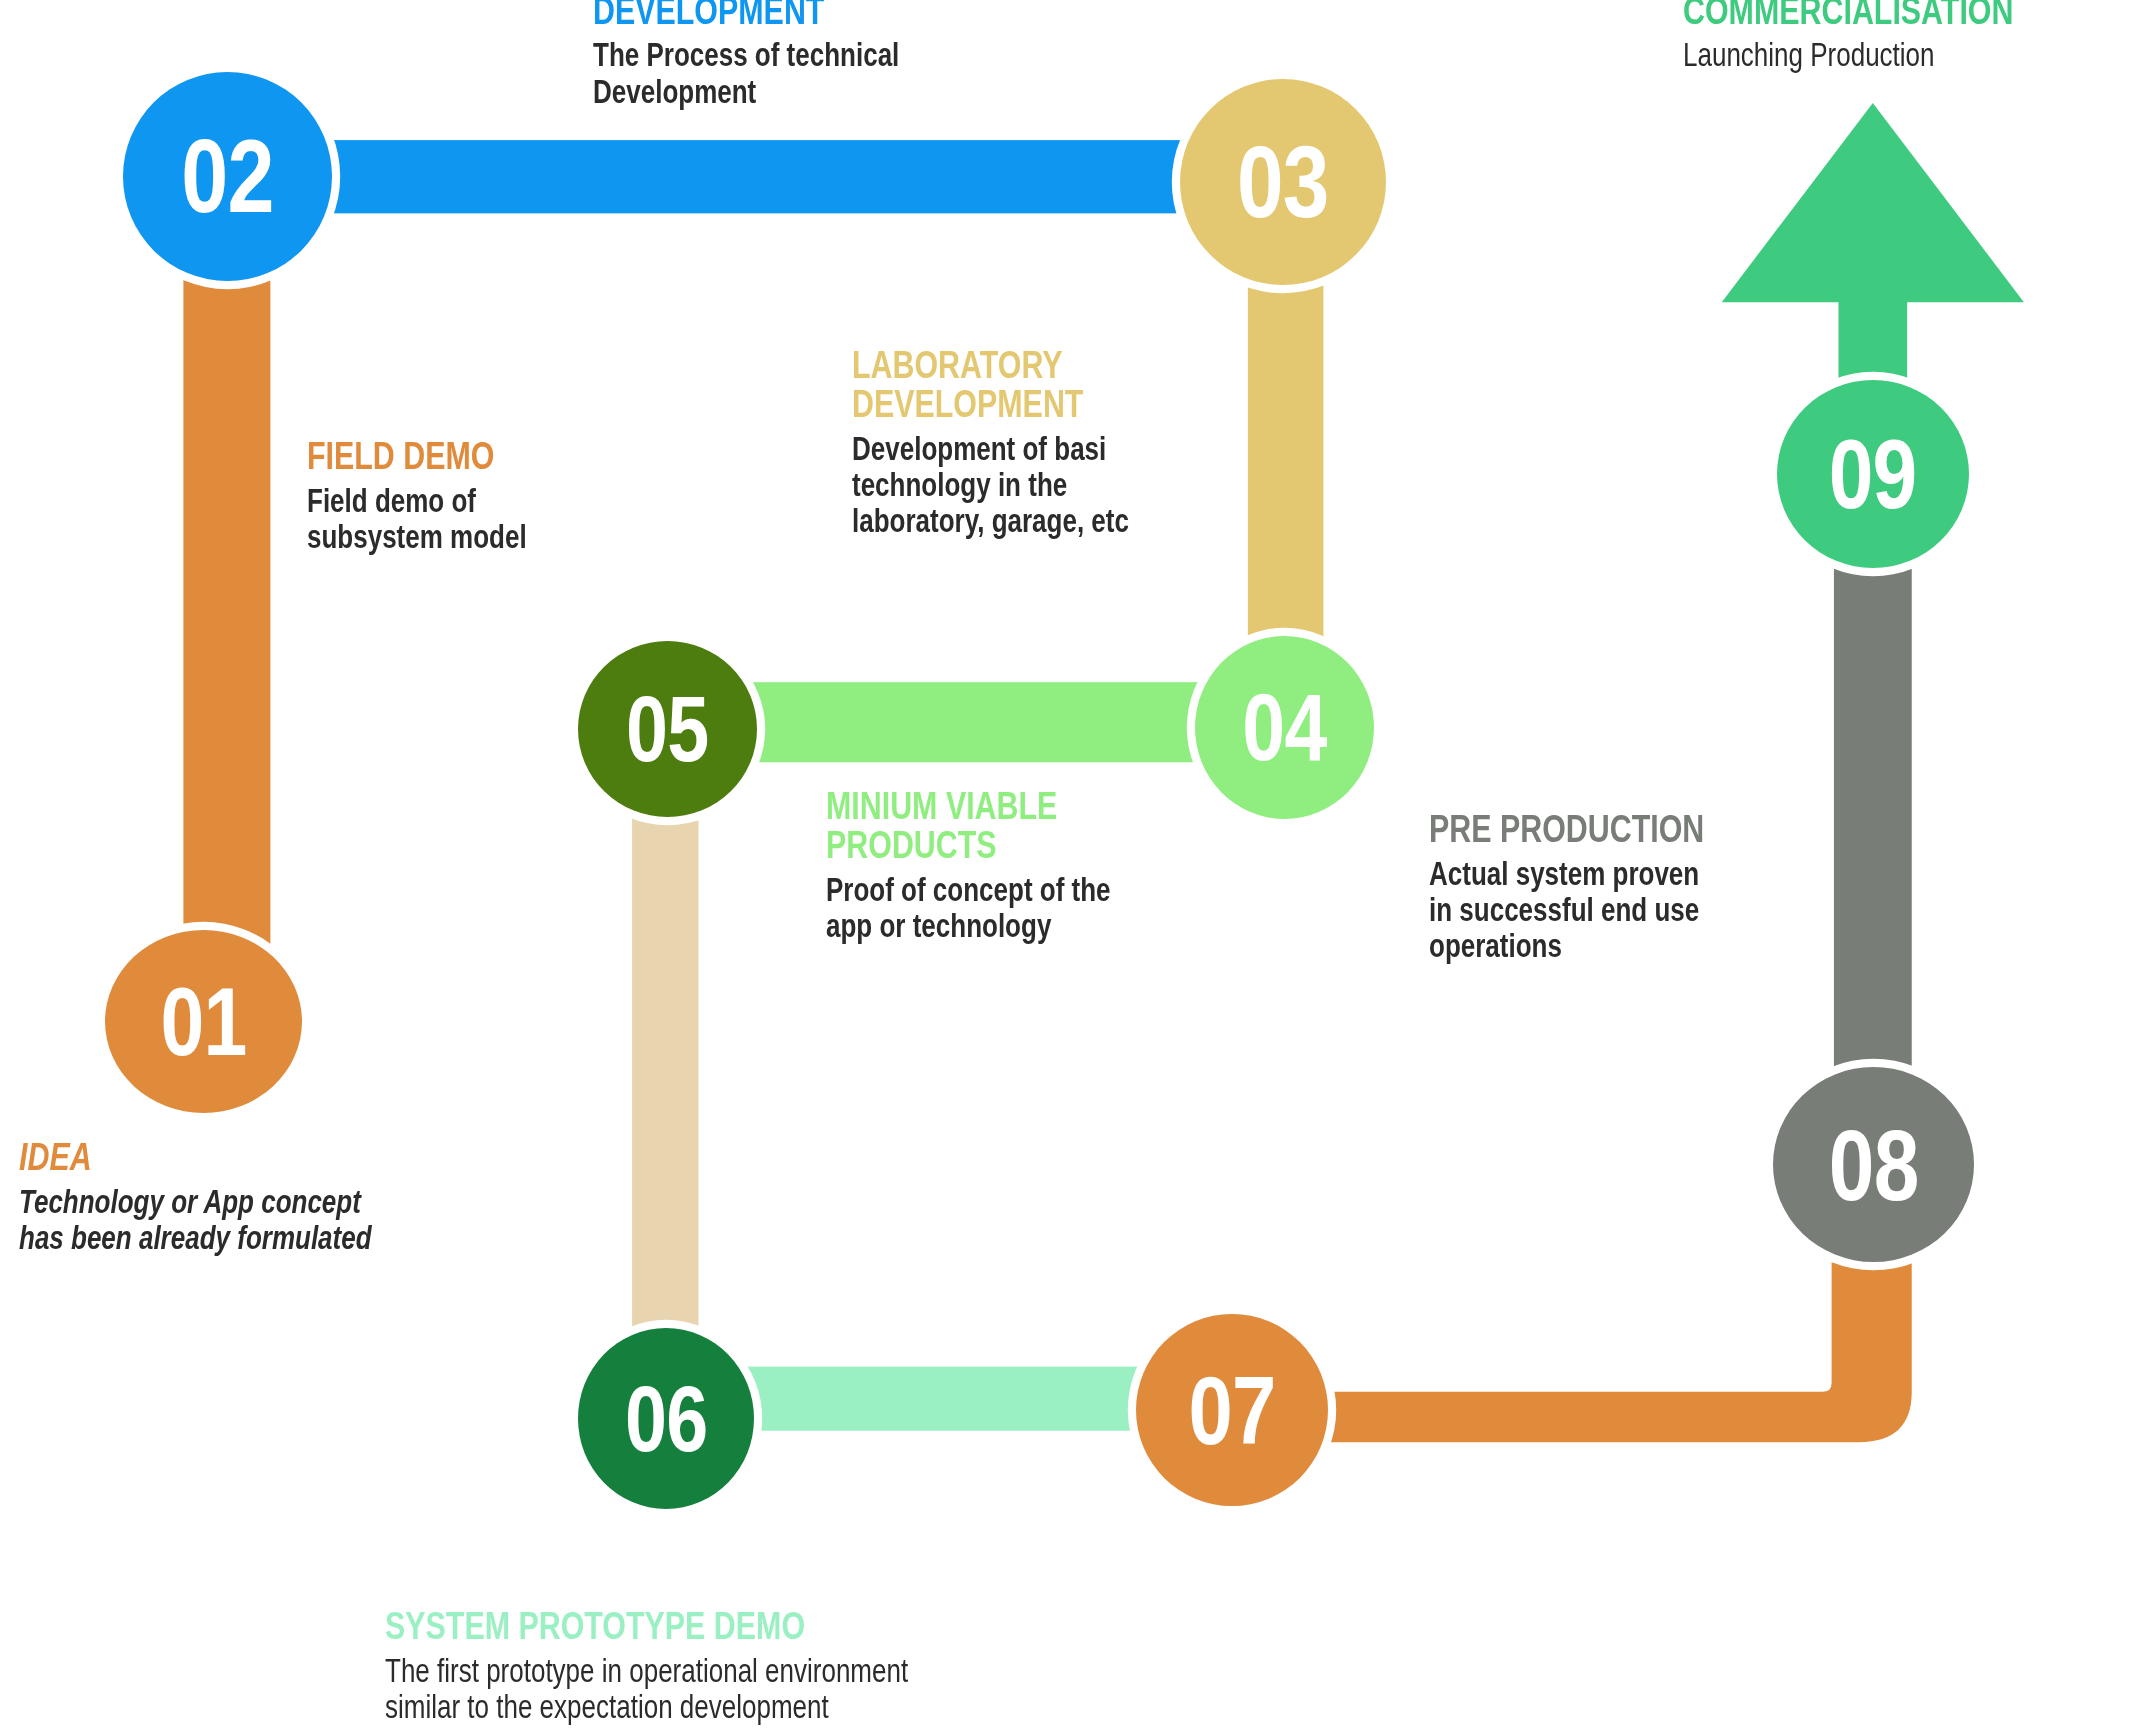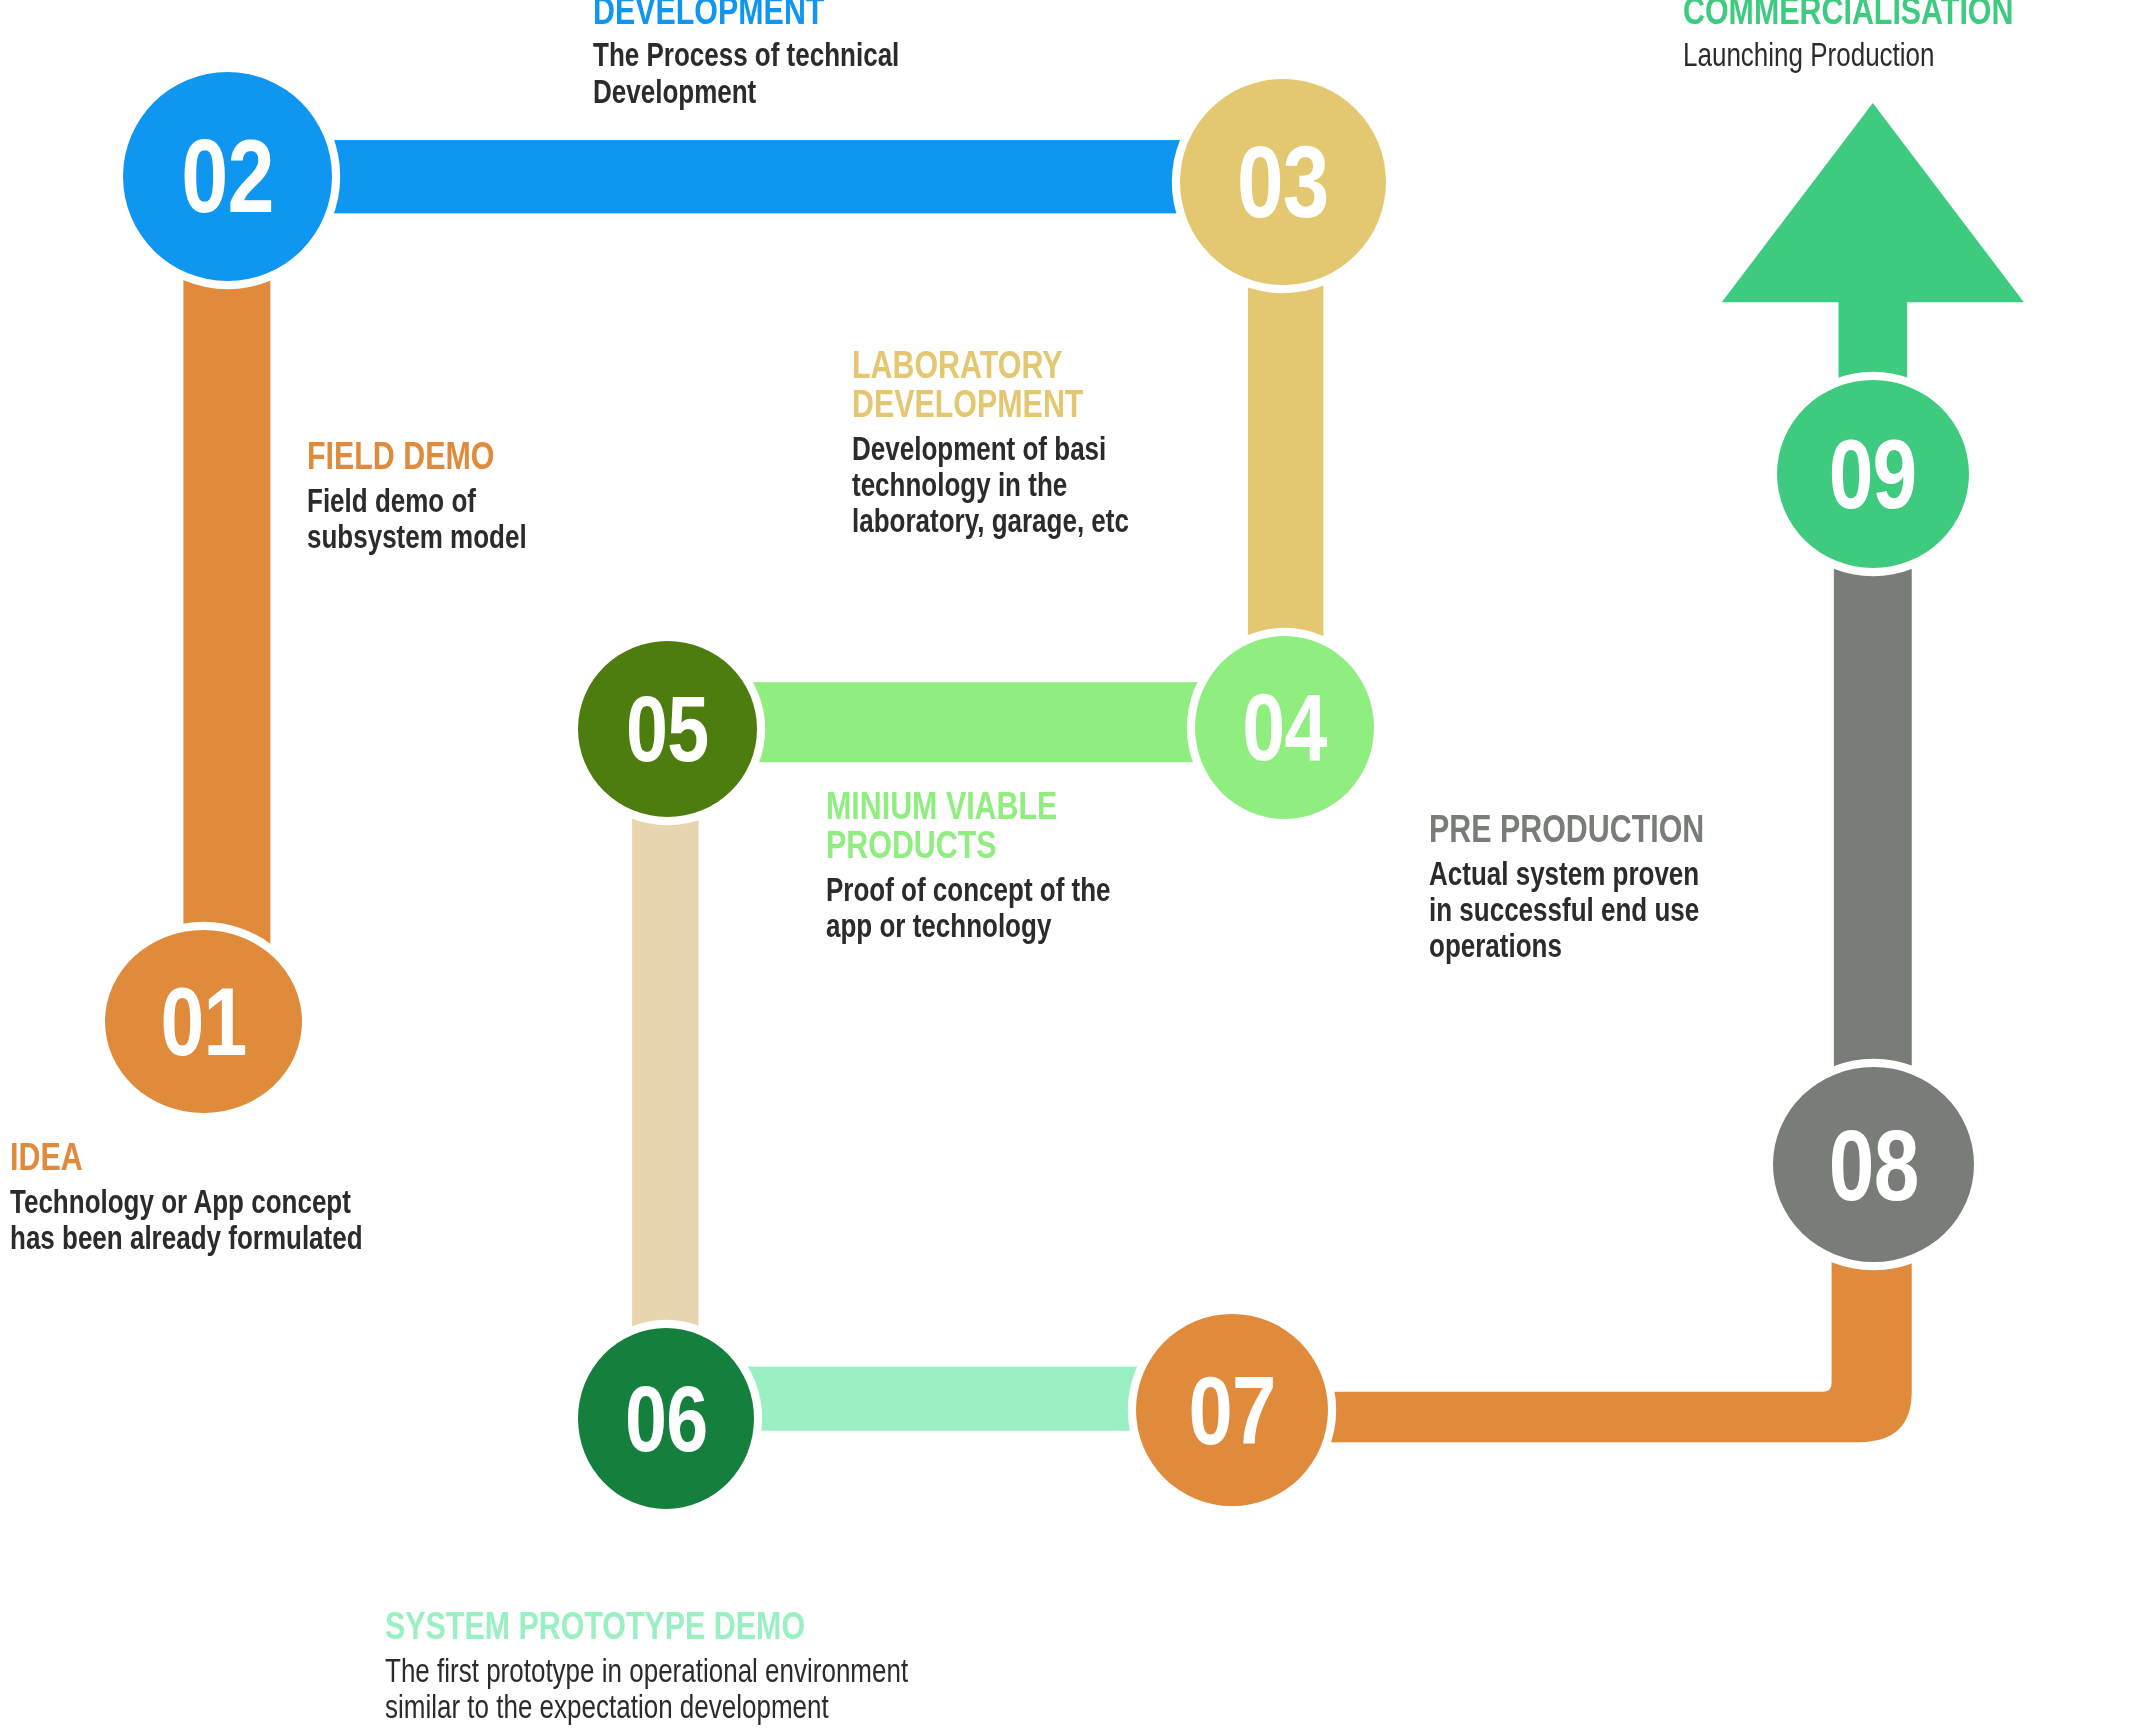--- a/index.html
+++ b/index.html
@@ -150,21 +150,21 @@
 app or technology</div>
   </div>
 
   <div class="tblock" style="left:1429px; top:810px; width:549px;">
     <div class="ttl" style="color:#787d78; font-size:38px;">PRE PRODUCTION</div>
     <div class="dsc bold" style="font-size:32.5px; margin-top:6.4px;">Actual system proven
 in successful end use
 operations</div>
   </div>
 
-  <div class="tblock" style="left:10px; top:1138px; width:572px;">
+  <div class="tblock" style="left:19px; top:1138px; width:572px;font-style:italic;">
     <div class="ttl" style="color:#e08a3c; font-size:38px;">IDEA</div>
     <div class="dsc bold" style="font-size:32.5px; margin-top:6.4px;">Technology or App concept
 has been already formulated</div>
   </div>
 
 
   <div class="tblock" style="left:385px; top:1607px; width:962px;">
     <div class="ttl" style="color:#9bf0c3; font-size:38px;">SYSTEM PROTOTYPE DEMO</div>
     <div class="dsc reg" style="font-size:32.5px; margin-top:6.4px;">The first prototype in operational environment
 similar to the expectation development</div>

